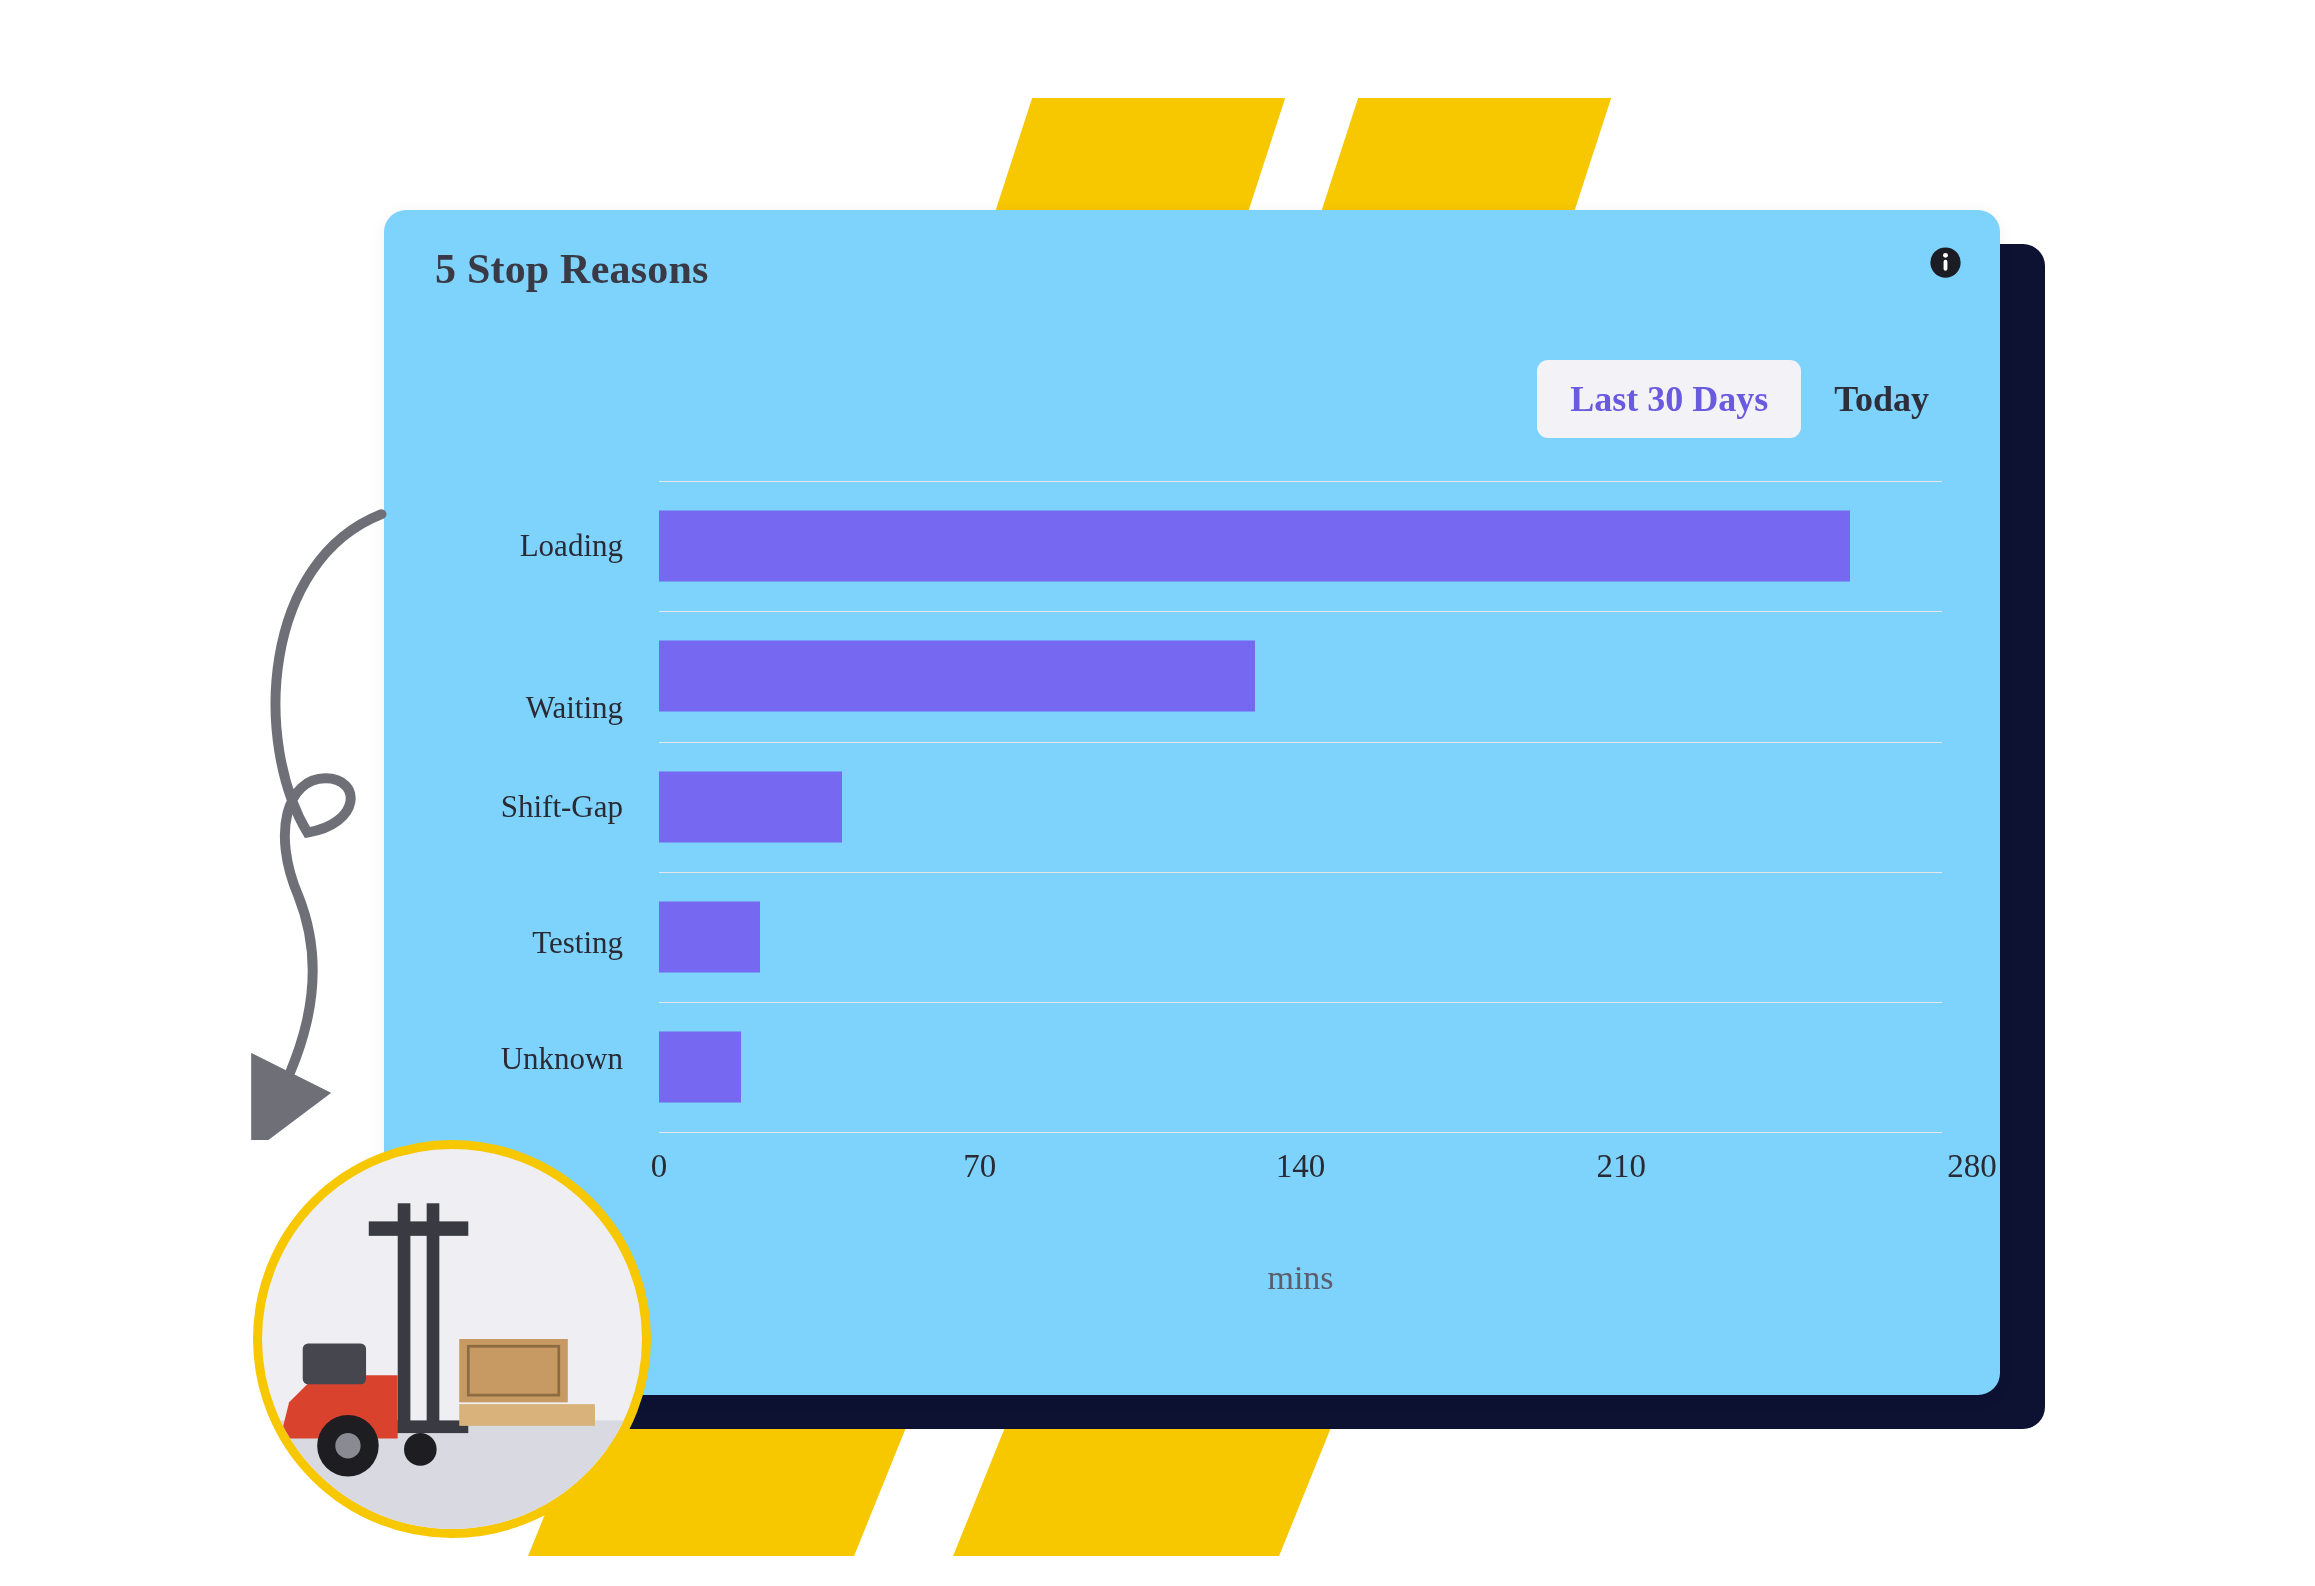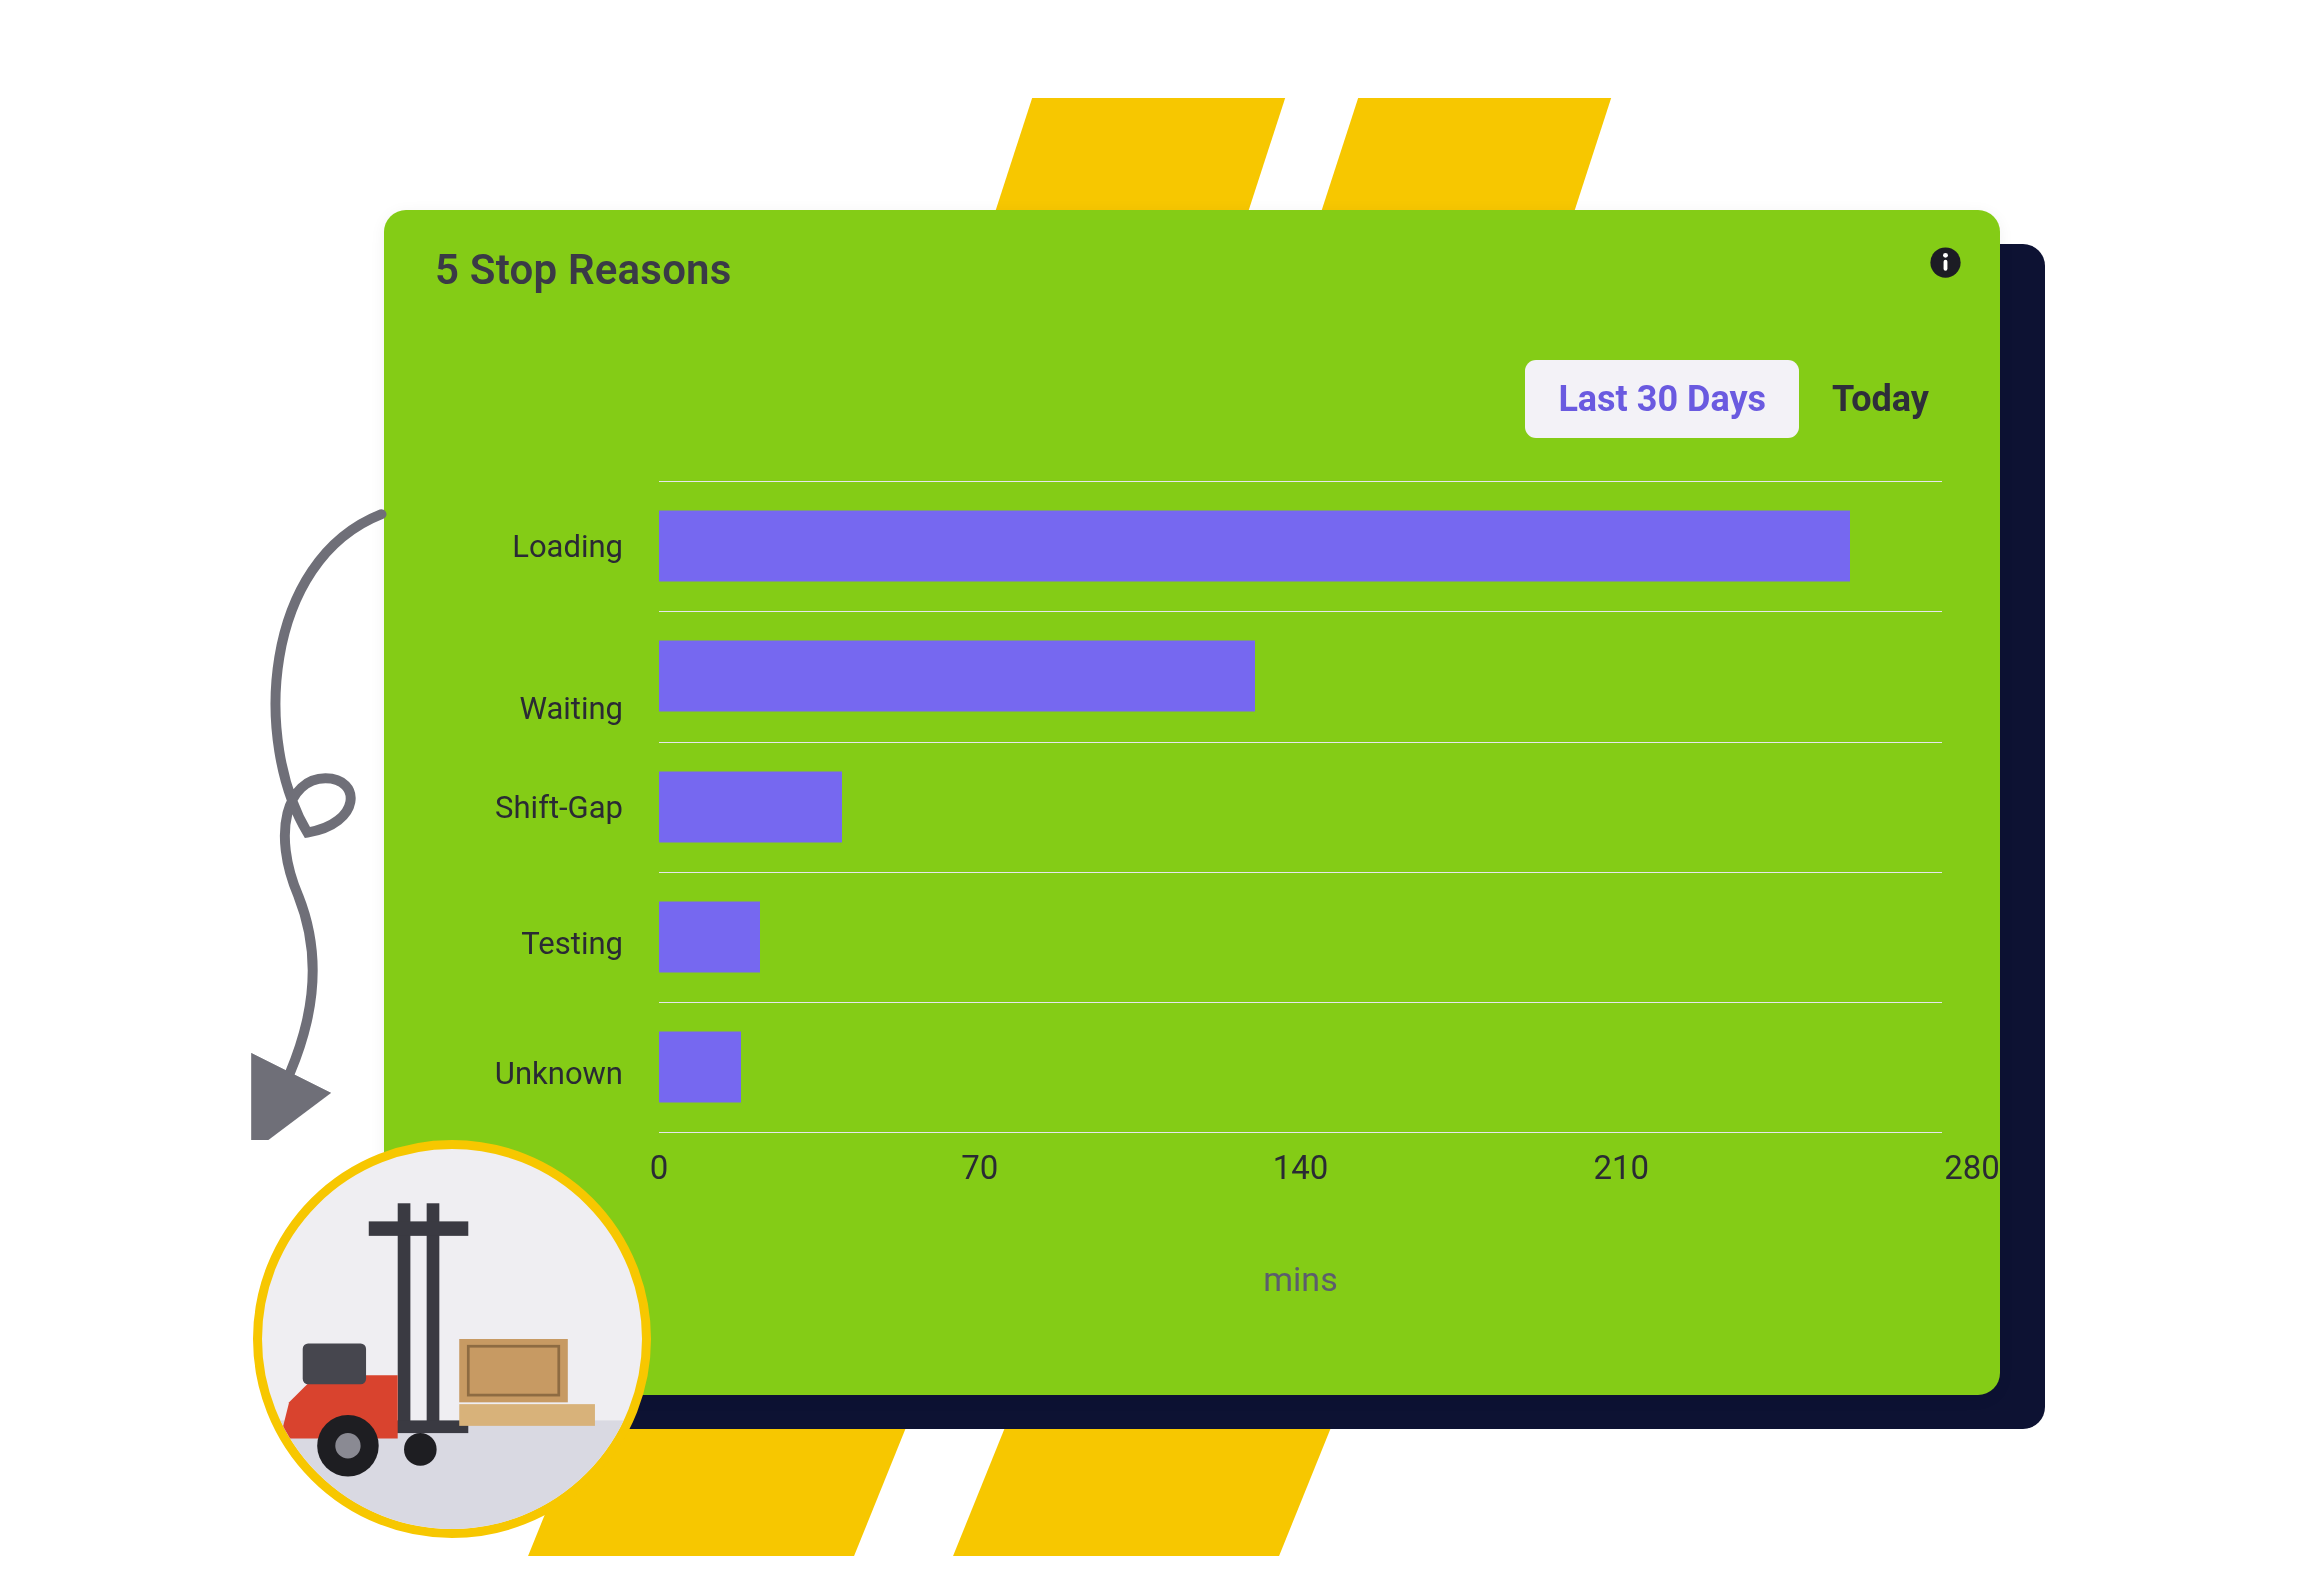--- a/index.html
+++ b/index.html
@@ -44,23 +44,24 @@
     width:1616px; height:1185px;
     background:var(--shadow);
     border-radius:var(--card-radius);
   }
 
   
   .card{
     position:absolute;
     left:384px; top:210px;
     width:1616px; height:1185px;
-    background:#84cc16;
+    background:#7dd3fc;
     border-radius:var(--card-radius);
     box-shadow:0 3.6px 16.3px rgba(0,0,0,.06);
+    font-family:Liberation Serif, serif;
   }
   .card-header{
     position:absolute;
     left:0; top:0; right:0;
     height:118px;
     display:flex;
     align-items:center;
     padding:0 51px;
   }
   .card-title{
@@ -205,21 +206,21 @@
       <div class="tab active">Last 30 Days</div>
       <div class="tab">Today</div>
     </div>
 
   <div class="chart">
     <div class="y-labels" id="ylabels">
         <div class="y-label" style="top: 65px;">Loading</div>
         <div class="y-label" style="top: 195px; margin-top: 32px;">Waiting</div>
         <div class="y-label" style="top: 326px;">Shift-Gap</div>
         <div class="y-label" style="top: 456px; margin-top: 6px;">Testing</div>
-        <div class="y-label" style="top: 592px;">Unknown</div>
+        <div class="y-label" style="top: 578px;">Unknown</div>
       </div>
     <div class="plot" id="plot">
         <div class="row-line" style="top: 0px;"></div>
         <div class="row-line" style="top: 130px;"></div>
         <div class="row-line" style="top: 261px;"></div>
         <div class="row-line" style="top: 391px;"></div>
         <div class="row-line" style="top: 521px;"></div>
         <div class="row-line" style="top: 651px;"></div>
         <div class="bar" style="top: 65px; width: 92.8571%;"></div>
         <div class="bar" style="top: 195px; width: 46.4286%;"></div>

